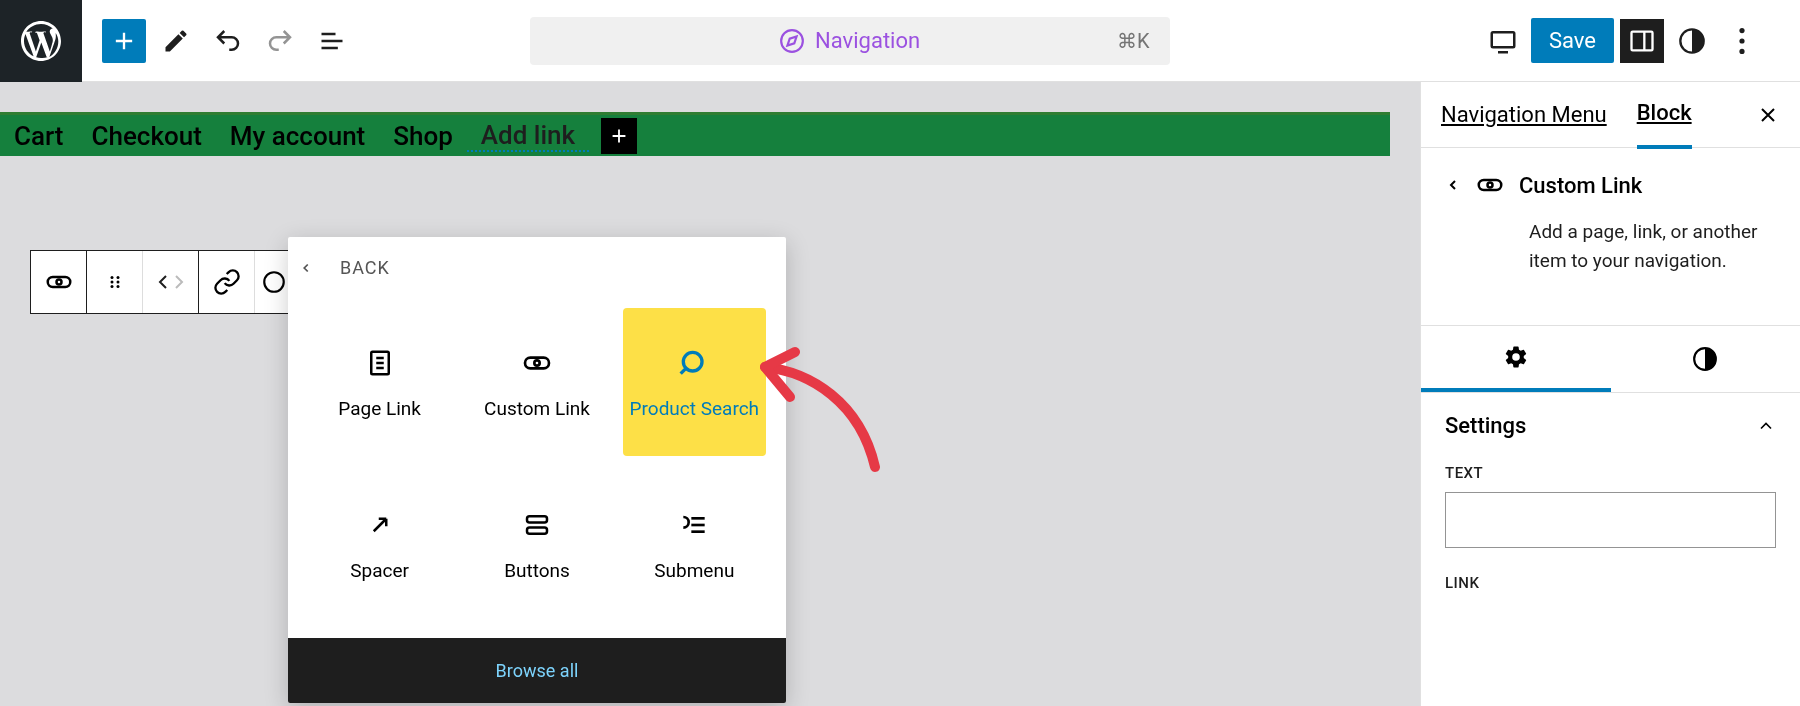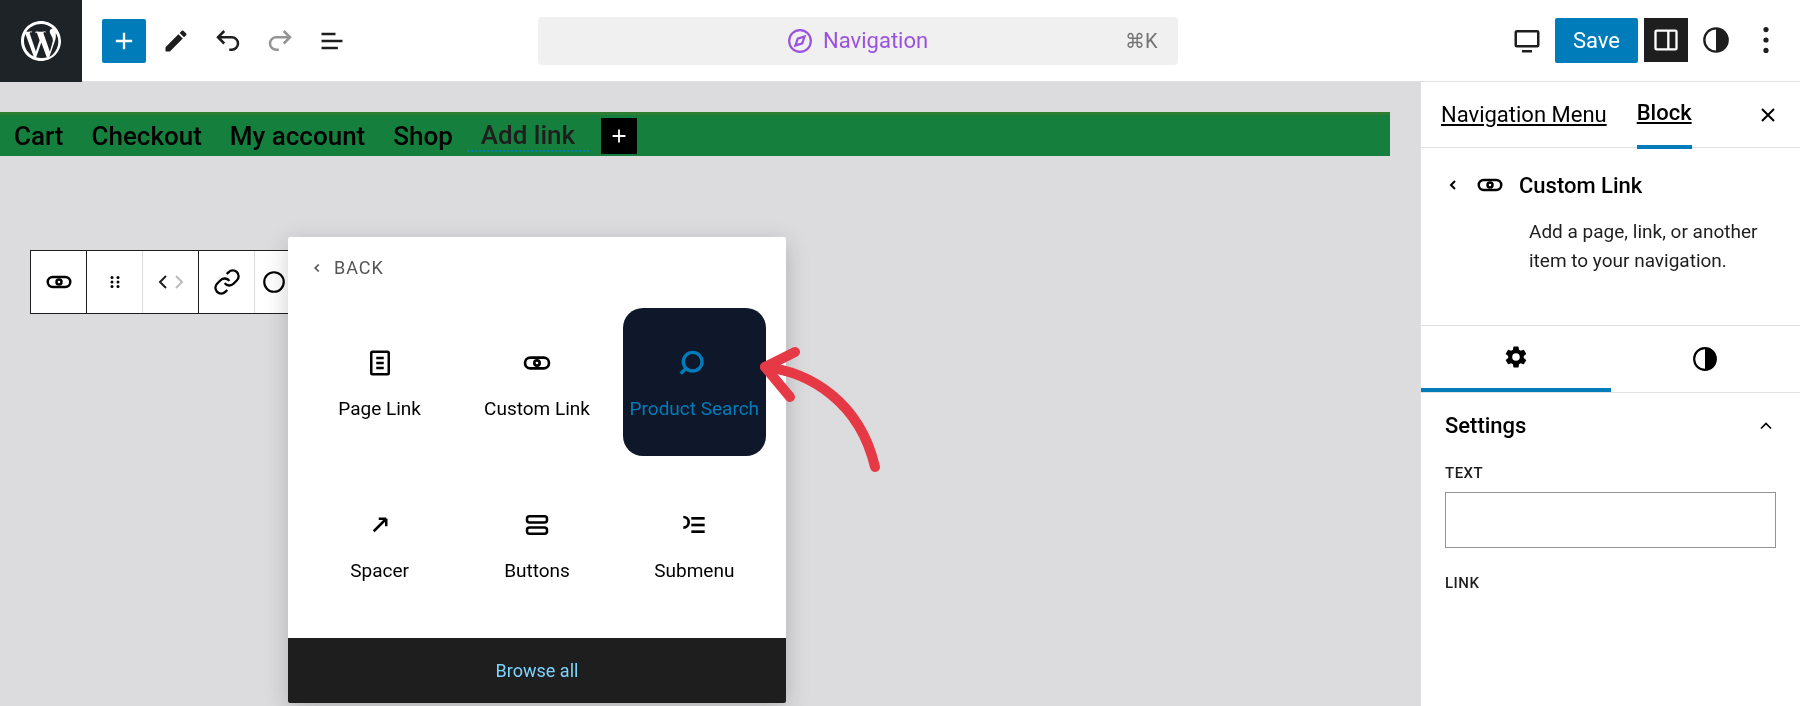--- a/index.html
+++ b/index.html
@@ -9,42 +9,42 @@
   .top-bar { height: 82px; display: flex; align-items: center; border-bottom: 1px solid #e0e0e0; background: #fff; }
   .wp-logo { width: 82px; height: 82px; background: #1d2327; display: flex; align-items: center; justify-content: center; color: #fff; }
   .wp-logo svg { width: 48px; height: 48px; }
   .tool-section { display: flex; align-items: center; gap: 8px; padding: 0 20px; }
   .add-btn { width: 44px; height: 44px; background: #007cba; display: flex; align-items: center; justify-content: center; color: #fff; border-radius: 2px; cursor: pointer; }
   .icon-btn { width: 44px; height: 44px; display: flex; align-items: center; justify-content: center; color: #1e1e1e; cursor: pointer; }
   .icon-btn.disabled { color: #949494; }
   .center-pill { flex: 0 0 auto; margin: 0 auto; width: 640px; height: 48px; background: #f0f0f0; border-radius: 4px; display: flex; align-items: center; padding: 0 20px; color: #9b51e0; gap: 10px; position: relative; }
   .center-pill .label { font-size: 22px; font-weight: 400; color: #9b51e0; display: flex; align-items: center; gap: 10px; margin: 16px auto; }
   .center-pill .shortcut { color: #757575; font-size: 20px; position: absolute; right: 20px; }
-  .right-tools { margin-left: auto; display: flex; gap: 6px; padding-right: 12px; }
+  .right-tools { margin-left: auto; display: flex; align-items: center; gap: 6px; padding-right: 36px; }
   .save-btn { background: #007cba; color: #fff; padding: 10px 18px; font-size: 22px; border-radius: 2px; cursor: pointer; }
   .panel-toggle { width: 44px; height: 44px; background: #1e1e1e; display: flex; align-items: center; justify-content: center; color: #fff; }
 
   
   .canvas-wrap { display: flex; height: calc(706px - 82px); }
   .canvas { flex: 1; background: #dcdcde; padding: 30px 30px 0 0; position: relative; }
   .nav-strip { background: #15803d; border-top: 3px solid #2f7d32; height: 44px; display: flex; align-items: center; padding: 0 0 0 0; font-size: 26px; font-weight: 500; }
   .nav-strip .nav-item { padding: 0 14px; cursor: pointer; }
   .nav-strip .add-link { border-bottom: 2px dotted #007cba; color: #1e1e1e; }
   .nav-strip .plus-square { width: 36px; height: 36px; background: #000; color: #fff; display: flex; align-items: center; justify-content: center; margin-left: 12px; font-size: 24px; }
 
   .floating-toolbar { position: absolute; top: 168px; left: 30px; display: flex; background: #fff; border: 1px solid #1e1e1e; height: 64px; }
   .floating-toolbar .cell { width: 56px; display: flex; align-items: center; justify-content: center; border-right: 1px solid #ddd; }
   .floating-toolbar .sep { border-right: 1px solid #1e1e1e; }
 
   
   .inserter { position: absolute; top: 155px; left: 288px; width: 498px; background: #fff; box-shadow: 0 6px 24px rgba(0,0,0,0.2); border-radius: 2px; overflow: hidden; }
-  .inserter .back-row { display: flex; align-items: center; gap: 10px; padding: 20px 22px; font-size: 18px; letter-spacing: 1px; color: #555; }
+  .inserter .back-row { display: flex; align-items: center; gap: 27px; padding: 20px 11px; font-size: 18px; letter-spacing: 1px; color: #555; }
   .grid { display: grid; grid-template-columns: repeat(3, 1fr); padding: 10px 20px 20px 20px; gap: 14px; }
   .block-tile { display: flex; flex-direction: column; align-items: center; justify-content: center; height: 148px; cursor: pointer; border-radius: 4px; }
-  .block-tile.highlight { background: #0f172a; color: #007cba; border-radius: 20px; }
+  .block-tile.highlight { background: #fde047; color: #007cba; }
   .block-tile .ic { height: 40px; display: flex; align-items: center; }
   .block-tile .lbl { font-size: 19px; margin-top: 14px; text-align: center; line-height: 1.3; }
   .block-tile.highlight .lbl { color: #007cba; }
   .browse-all { background: #1e1e1e; color: #7dd3fc; text-align: center; padding: 22px 0; font-size: 18px; cursor: pointer; }
 
   
   .sidebar { width: 380px; border-left: 1px solid #e0e0e0; background: #fff; display: flex; flex-direction: column; }
   .side-tabs { display: flex; align-items: center; height: 66px; border-bottom: 1px solid #e0e0e0; padding: 0 20px; gap: 30px; font-size: 22px; text-decoration: underline; }
   .side-tabs .tab { padding: 20px 0; cursor: pointer; }
   .side-tabs .tab.active { border-bottom: 4px solid #007cba; font-weight: 500; }

